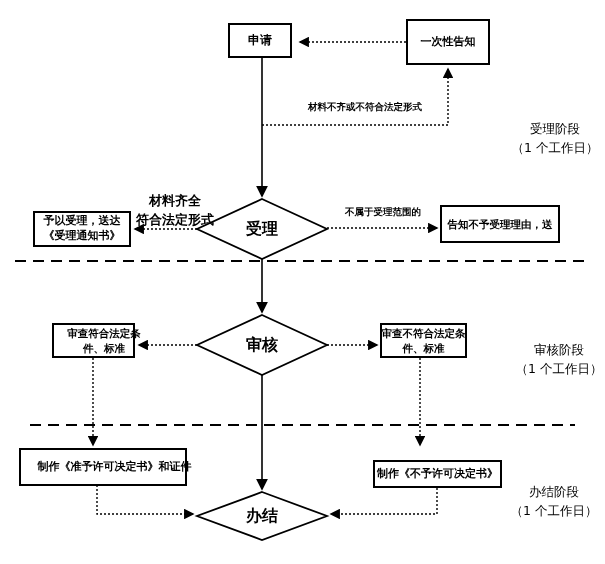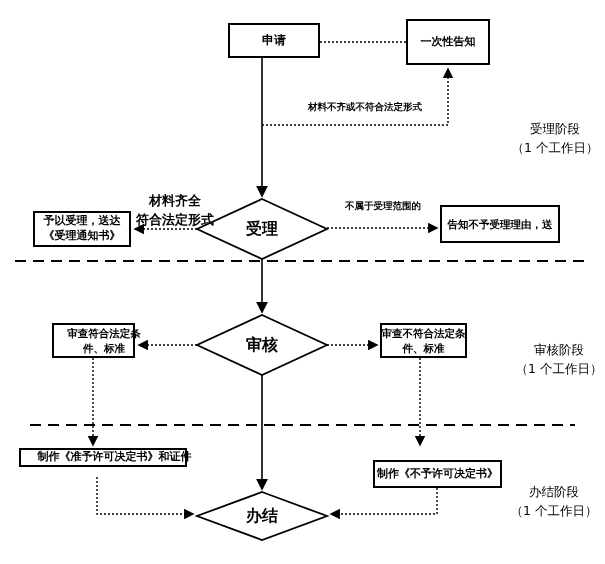--- a/index.html
+++ b/index.html
@@ -66,21 +66,21 @@
 
     <polyline points="97,477 97,514 193,514" fill="none" stroke="#000" stroke-width="1.4" stroke-dasharray="2 2" marker-end="url(#arr)"></polyline>
 
     <polyline points="437,476 437,514 331,514" fill="none" stroke="#000" stroke-width="1.4" stroke-dasharray="2 2" marker-end="url(#arr)"></polyline>
 
     <polygon points="262,199 327,229 262,259 197,229" fill="#fff" stroke="#000" stroke-width="1.8"></polygon>
     <polygon points="262,315 327,345 262,375 197,345" fill="#fff" stroke="#000" stroke-width="1.8"></polygon>
     <polygon points="262,492 327,516 262,540 197,516" fill="#fff" stroke="#000" stroke-width="1.8"></polygon>
   </svg>
 
-  <div class="node" style="left:228px;top:23px;width:92px;height:35px;font-size:12px;">
+  <div class="node" style="left:228px;top:23px;width:64px;height:35px;font-size:12px;">
     <span>申请</span>
   </div>
 
   <div class="node" style="left:406px;top:19px;width:84px;height:46px;">
     <span>一次性告知</span>
   </div>
 
   <div class="node" style="left:33px;top:211px;width:98px;height:36px;">
     <span>予以受理，送达</span>
     <span>《受理通知书》</span>
@@ -93,40 +93,40 @@
   <div class="node" style="left:52px;top:323px;width:83px;height:35px;font-size:10.5px;padding-left:21px;">
     <span>审查符合法定条</span>
     <span>件、标准</span>
   </div>
 
   <div class="node" style="left:380px;top:323px;width:87px;height:35px;font-size:10.5px;">
     <span>审查不符合法定条</span>
     <span>件、标准</span>
   </div>
 
-  <div class="node" style="left:19px;top:448px;width:168px;height:19px;padding-left:23px;">
+  <div class="node" style="left:19px;top:448px;width:168px;height:38px;padding-left:23px;">
     <span>制作《准予许可决定书》和证件</span>
   </div>
 
   <div class="node" style="left:373px;top:448px;width:129px;height:28px;margin-top:12px;">
     <span>制作《不予许可决定书》</span>
   </div>
 
   <div class="dlabel" style="left:262px;top:229px;">受理</div>
   <div class="dlabel" style="left:262px;top:345px;">审核</div>
   <div class="dlabel" style="left:262px;top:516px;">办结</div>
 
   <div class="elabel" style="left:290px;top:100px;width:150px;">材料不齐或不符合法定形式</div>
 
   <div class="elabel" style="left:136px;top:192px;width:78px;font-size:13px;text-align:center;">
     <span style="display:block;">材料齐全</span>
     <span style="display:block;">符合法定形式</span>
   </div>
 
-  <div class="elabel" style="left:333px;top:199px;width:100px;">不属于受理范围的</div>
+  <div class="elabel" style="left:333px;top:205px;width:100px;">不属于受理范围的</div>
 
   <div class="stage-label" style="left:500px;top:119px;">
     <span style="display:block;">受理阶段</span>
     <span style="display:block;">（1 个工作日）</span>
   </div>
 
   <div class="stage-label" style="left:504px;top:340px;">
     <span style="display:block;">审核阶段</span>
     <span style="display:block;">（1 个工作日）</span>
   </div>

